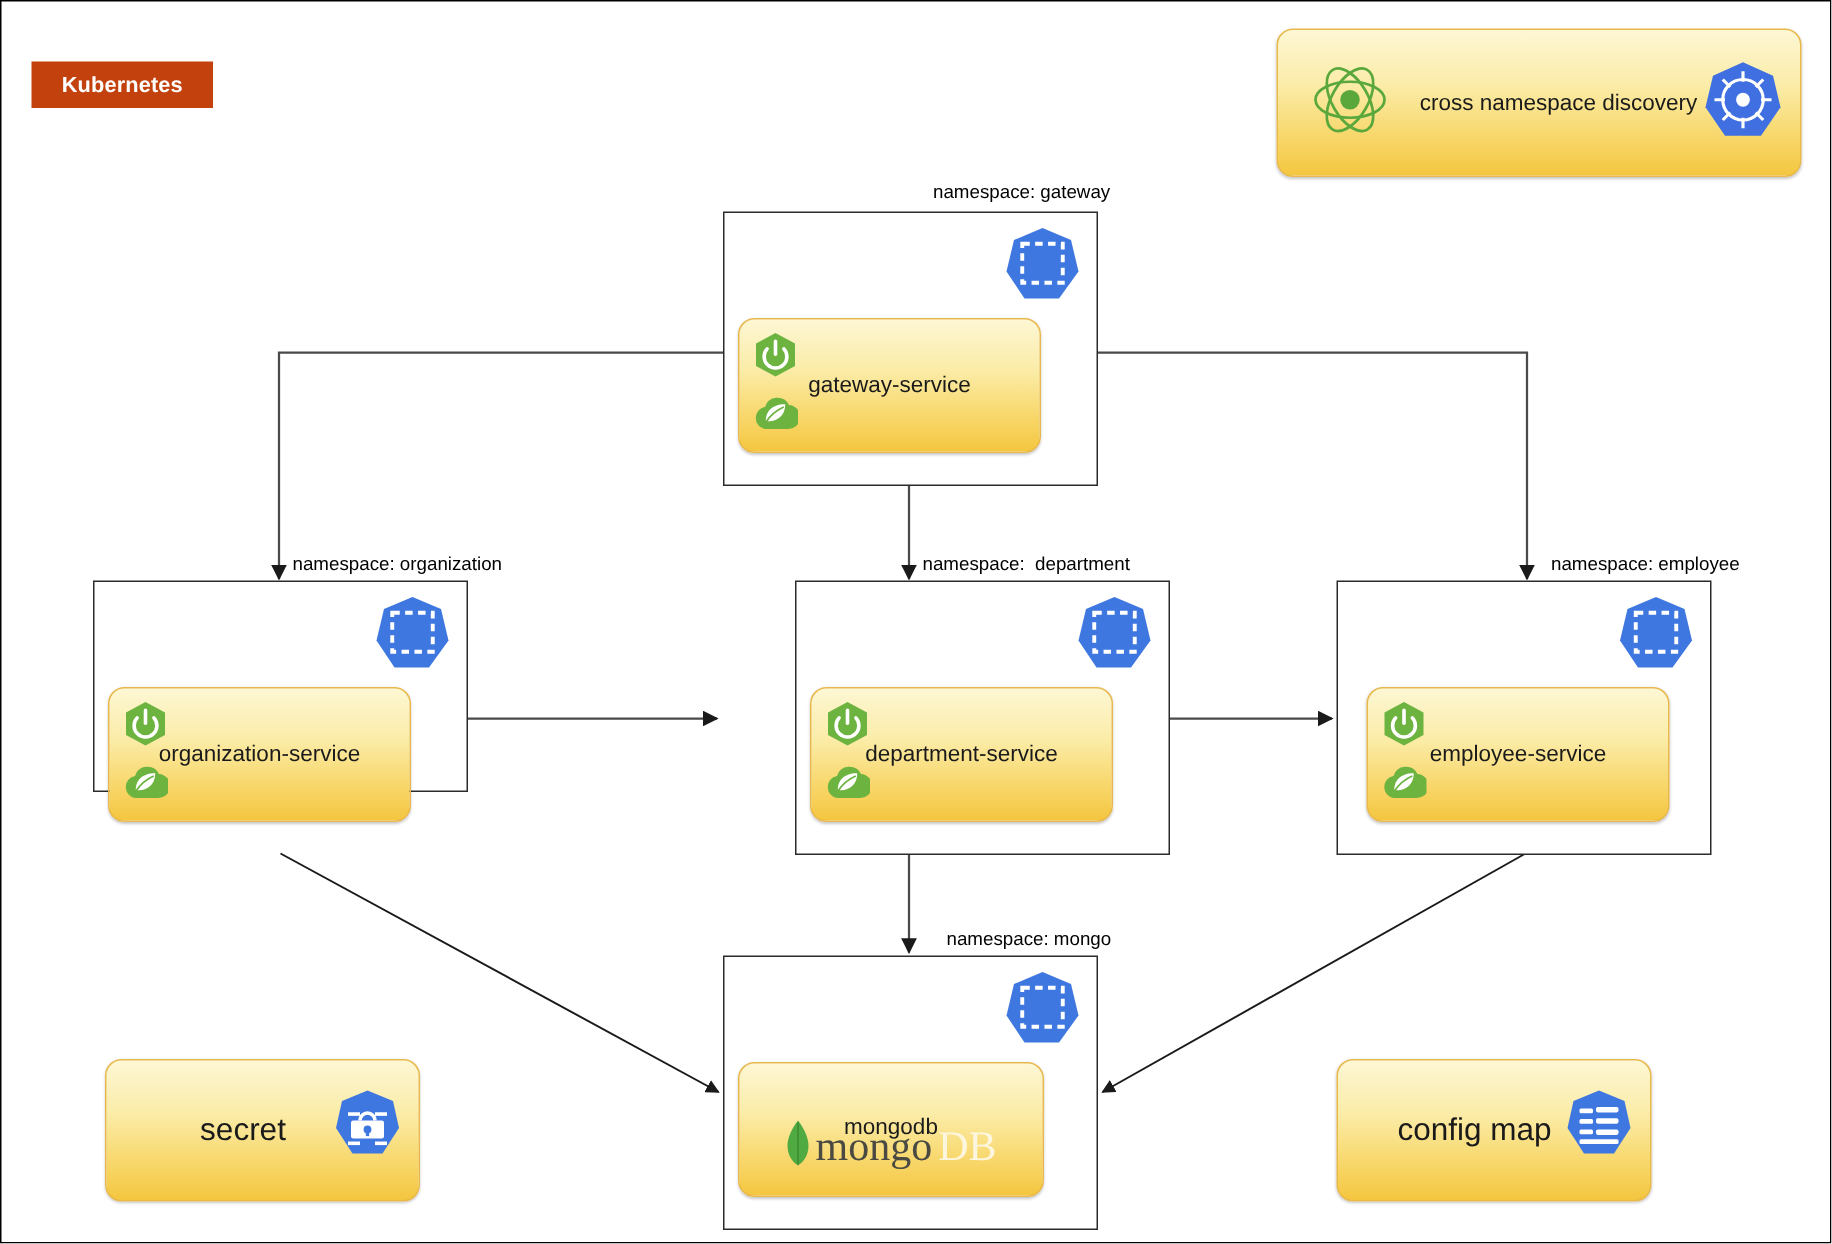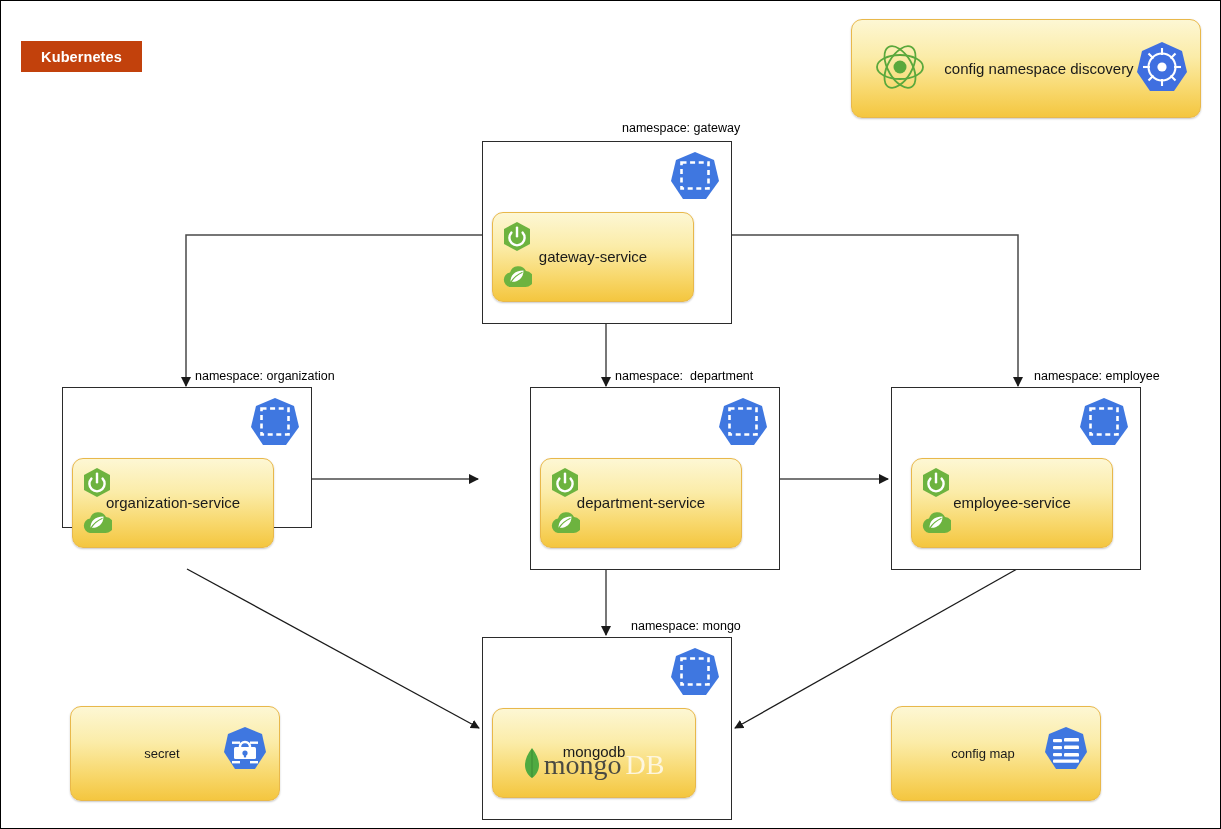--- a/index.html
+++ b/index.html
@@ -62,21 +62,21 @@
     align-items: center;
     justify-content: center;
   }
   .card-label {
     font-size: 15px;
     color: #1a1a1a;
     text-align: center;
     line-height: 1.2;
     pointer-events: none;
   }
-  .card.small .card-label { font-size: 13px; }
+  .card.small .card-label { font-size: 21px; }
 
   .card-icon-tl { position: absolute; left: 9px;  top: 8px; }
   .card-icon-bl { position: absolute; left: 9px;  bottom: 8px; }
   .card-icon-tr { position: absolute; right: 10px; top: 18px; }
   .card-icon-r  { position: absolute; right: 12px; top: 50%; transform: translateY(-50%); }
   .card-icon-l  { position: absolute; left: 22px;  top: 50%; transform: translateY(-50%); }
 
   
   .ns-icon { position: absolute; }
 
@@ -130,21 +130,21 @@
       <svg width="52" height="50" viewBox="0 0 52 50">
         <g fill="none" stroke="#5aa83c" stroke-width="1.8">
           <ellipse cx="26" cy="25" rx="23" ry="12"></ellipse>
           <ellipse cx="26" cy="25" rx="23" ry="12" transform="rotate(60 26 25)"></ellipse>
           <ellipse cx="26" cy="25" rx="23" ry="12" transform="rotate(120 26 25)"></ellipse>
         </g>
         <circle cx="26" cy="25" r="6.5" fill="#5aa83c"></circle>
       </svg>
     </span>
 
-    <span class="card-label" style="margin-left:26px;">config namespace discovery</span>
+    <span class="card-label" style="margin-left:26px;">cross namespace discovery</span>
 
     <span class="card-icon-r">
       <svg width="52" height="52" viewBox="0 0 52 52">
         <polygon points="26,1 46,10 51,31 38,50 14,50 1,31 6,10" fill="#3f6fe0"></polygon>
         <g stroke="#ffffff" stroke-width="2.1" fill="none">
           <circle cx="26" cy="26" r="13.5"></circle>
           <circle cx="26" cy="26" r="4.6" fill="#ffffff" stroke="none"></circle>
           <line x1="26" y1="7" x2="26" y2="14"></line>
           <line x1="26" y1="38" x2="26" y2="45"></line>
           <line x1="7" y1="26" x2="14" y2="26"></line>

